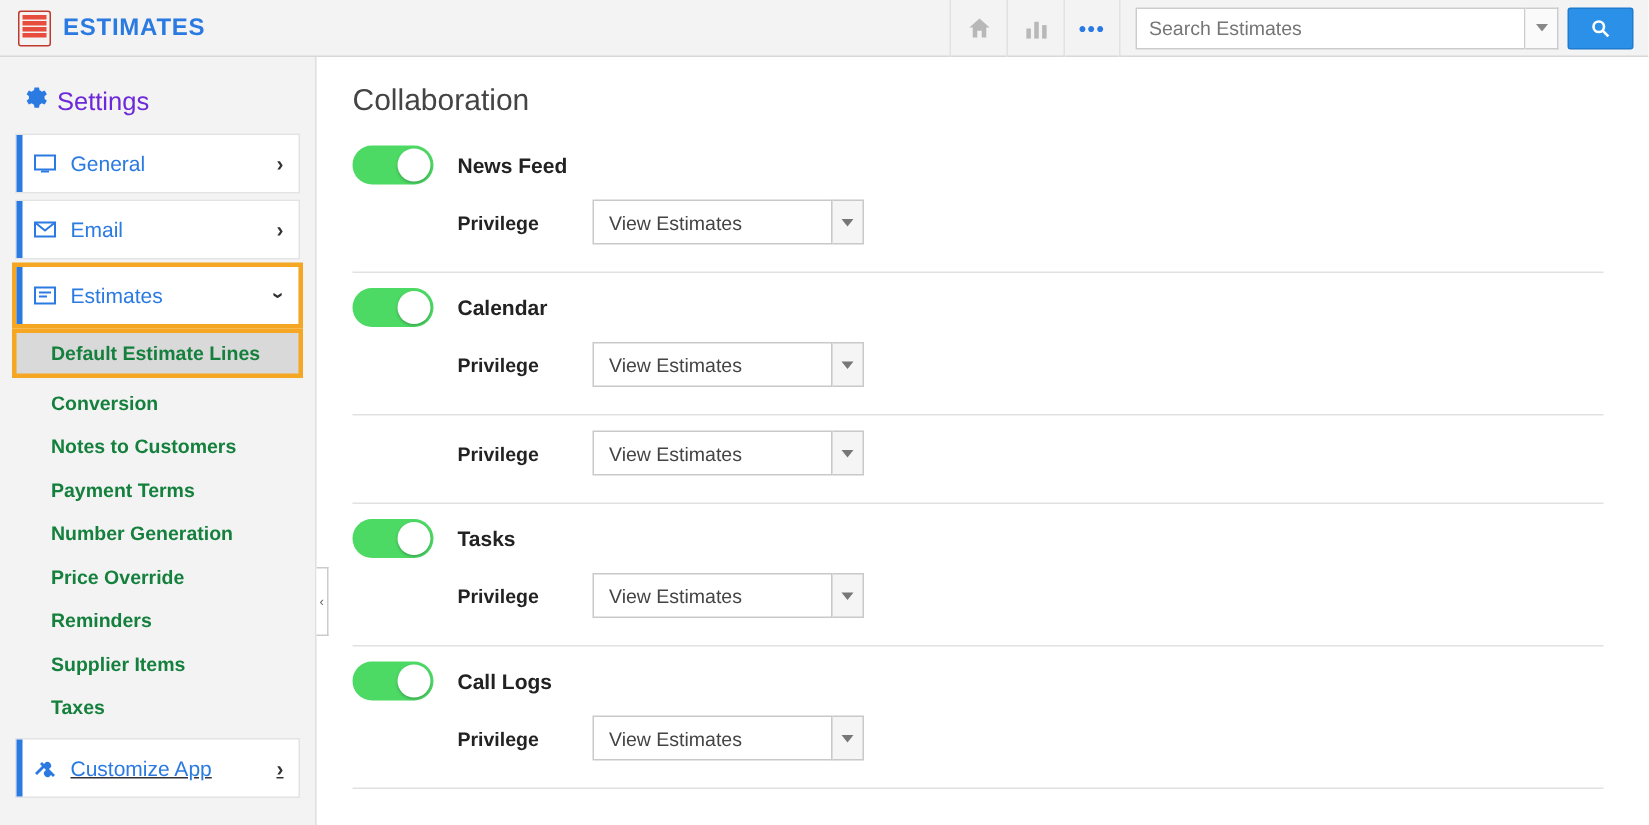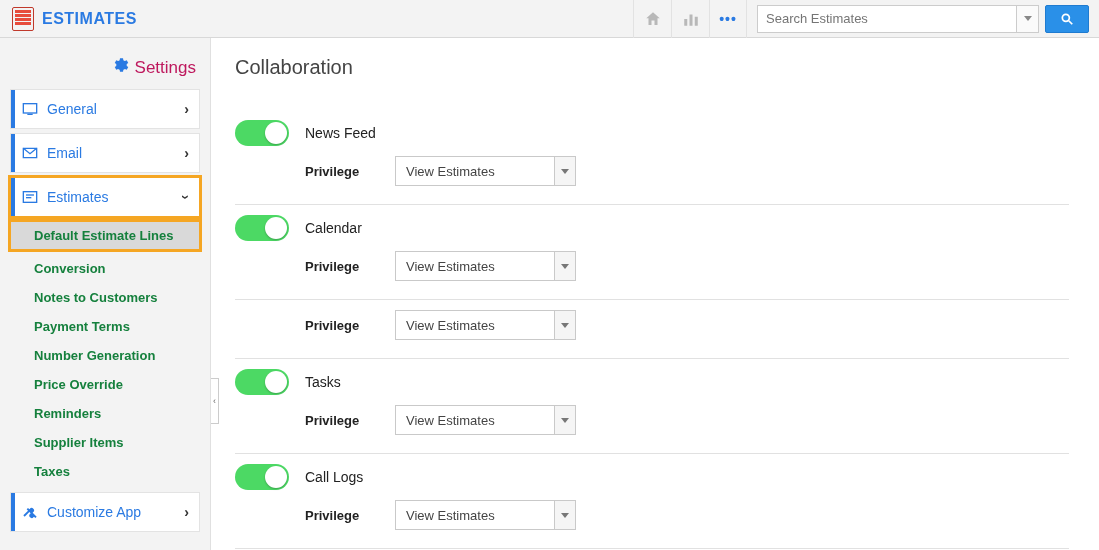--- a/index.html
+++ b/index.html
@@ -17,41 +17,41 @@
   .search-input { width: 260px; height:28px; border:1px solid #ccc; padding: 0 24px 0 8px; font-size:13px; color:#be185d; background:#fff;}
   .search-caret { width:22px; height:28px; border:1px solid #ccc; border-left:none; display:flex; align-items:center; justify-content:center; color:#888; background:#fafafa;}
   .search-btn { width:44px; height:28px; background:#2a90e8; border:1px solid #1f7bd0; margin-left:6px; display:flex; align-items:center; justify-content:center; color:#fff; border-radius:2px;}
   .search-caret svg, .top-icon svg { display:block; }
 
   
   .layout { display:flex; height: calc(550px - 38px); }
   .sidebar { width: 211px; background:#f3f3f3; border-right:1px solid #e0e0e0; padding: 12px 10px; position:relative;}
   .collapse-handle { position:absolute; right:-9px; top:340px; width:8px; height:46px; border:1px solid #ccc; border-left:none; background:#fff; display:flex; align-items:center; justify-content:center; font-size:9px; color:#666; }
 
-  .settings-head { display:flex; align-items:center; gap:6px; font-size:17px; color:#be185d; padding: 6px 4px 10px 4px; justify-content: flex-end; }
+  .settings-head { display:flex; align-items:center; gap:6px; font-size:17px; color:#6d28d9; padding: 6px 4px 10px 4px; }
   .settings-head .gear { color:#2a7ae2; }
 
   .nav-card { background:#fff; border:1px solid #e3e3e3; margin-bottom:4px; }
   .nav-row { display:flex; align-items:center; height:38px; padding:0 10px; color:#2a7ae2; font-size:14px; cursor:pointer; position:relative;justify-content:flex-end; }
   .nav-row .bar { position:absolute; left:0; top:0; bottom:0; width:4px; background:#2a7ae2;}
   .nav-row .icn { width:18px; display:inline-flex; justify-content:center; color:#2a7ae2; margin-right:8px;}
   .nav-row .chev { margin-left:auto; color:#333; font-weight:bold; }
   .hl { outline:3px solid #f5a623; outline-offset:-1px; }
 
   .sub-list { background:#f3f3f3; }
   .sub-item { padding: 7px 8px 7px 24px; font-size:13px; font-weight:bold; color:#15803d; cursor:pointer;}
   .sub-item.active { background:#d9d9d9; outline:3px solid #f5a623; outline-offset:-1px; margin:0 0 4px 0;}
 
   
   .main { flex:1; padding: 18px 0 0 24px; overflow-y:auto; }
-  .page-title { font-size:20px; color:#444; font-weight:normal; margin-bottom:31px; }
+  .page-title { font-size:20px; color:#444; font-weight:normal; margin-bottom:8px; }
 
   .section { border-bottom:1px solid #e1e1e1; padding: 10px 0 18px 0; margin-right:30px;}
   .section-head { display:flex; align-items:center; gap:16px; margin-bottom:10px;}
-  .section-title { font-size:14px; font-weight:normal; color:#222; }
+  .section-title { font-size:14px; font-weight:bold; color:#222; }
 
   .toggle { width:54px; height:26px; background:#4cd964; border-radius:13px; position:relative; cursor:pointer; }
   .toggle .knob { position:absolute; right:2px; top:2px; width:22px; height:22px; background:#fff; border-radius:50%; box-shadow:0 1px 2px rgba(0,0,0,0.25);}
 
   .priv-row { display:flex; align-items:center; padding-left:70px; }
   .priv-label { width:90px; font-size:13px; font-weight:bold; color:#222; }
   .select { width:160px; height:30px; border:1px solid #c9c9c9; background:#fff; display:flex; align-items:center; padding:0 10px; font-size:13px; color:#444; position:relative;}
   .select-caret { width:22px; height:30px; border:1px solid #c9c9c9; border-left:1px solid #c9c9c9; margin-left:-1px; background:#f5f5f5; display:flex; align-items:center; justify-content:center;}
   .select-caret::after { content:''; border-left:4px solid transparent; border-right:4px solid transparent; border-top:5px solid #777;}
 
@@ -157,21 +157,21 @@
       <div class="sub-item">Conversion</div>
       <div class="sub-item">Notes to Customers</div>
       <div class="sub-item">Payment Terms</div>
       <div class="sub-item">Number Generation</div>
       <div class="sub-item">Price Override</div>
       <div class="sub-item">Reminders</div>
       <div class="sub-item">Supplier Items</div>
       <div class="sub-item">Taxes</div>
     </div>
 
-    <div class="nav-card" style="margin-top:6px;">
+    <div class="nav-card" style="margin-top:6px;text-decoration:underline;">
       <div class="nav-row">
         <span class="bar"></span>
         <span class="icn">
           <svg width="16" height="16" viewBox="0 0 24 24" fill="#2a7ae2">
               <path d="M22 19l-6-6 2-2a4 4 0 00-5-5l-2 2-2-2-2 2 2 2-7 7 2 2 7-7 2 2-2 2a4 4 0 005 5l2-2 2 2 2-2z"></path>
             </svg>
         </span>
         <span>Customize App</span>
         <span class="chev">›</span>
       </div>

